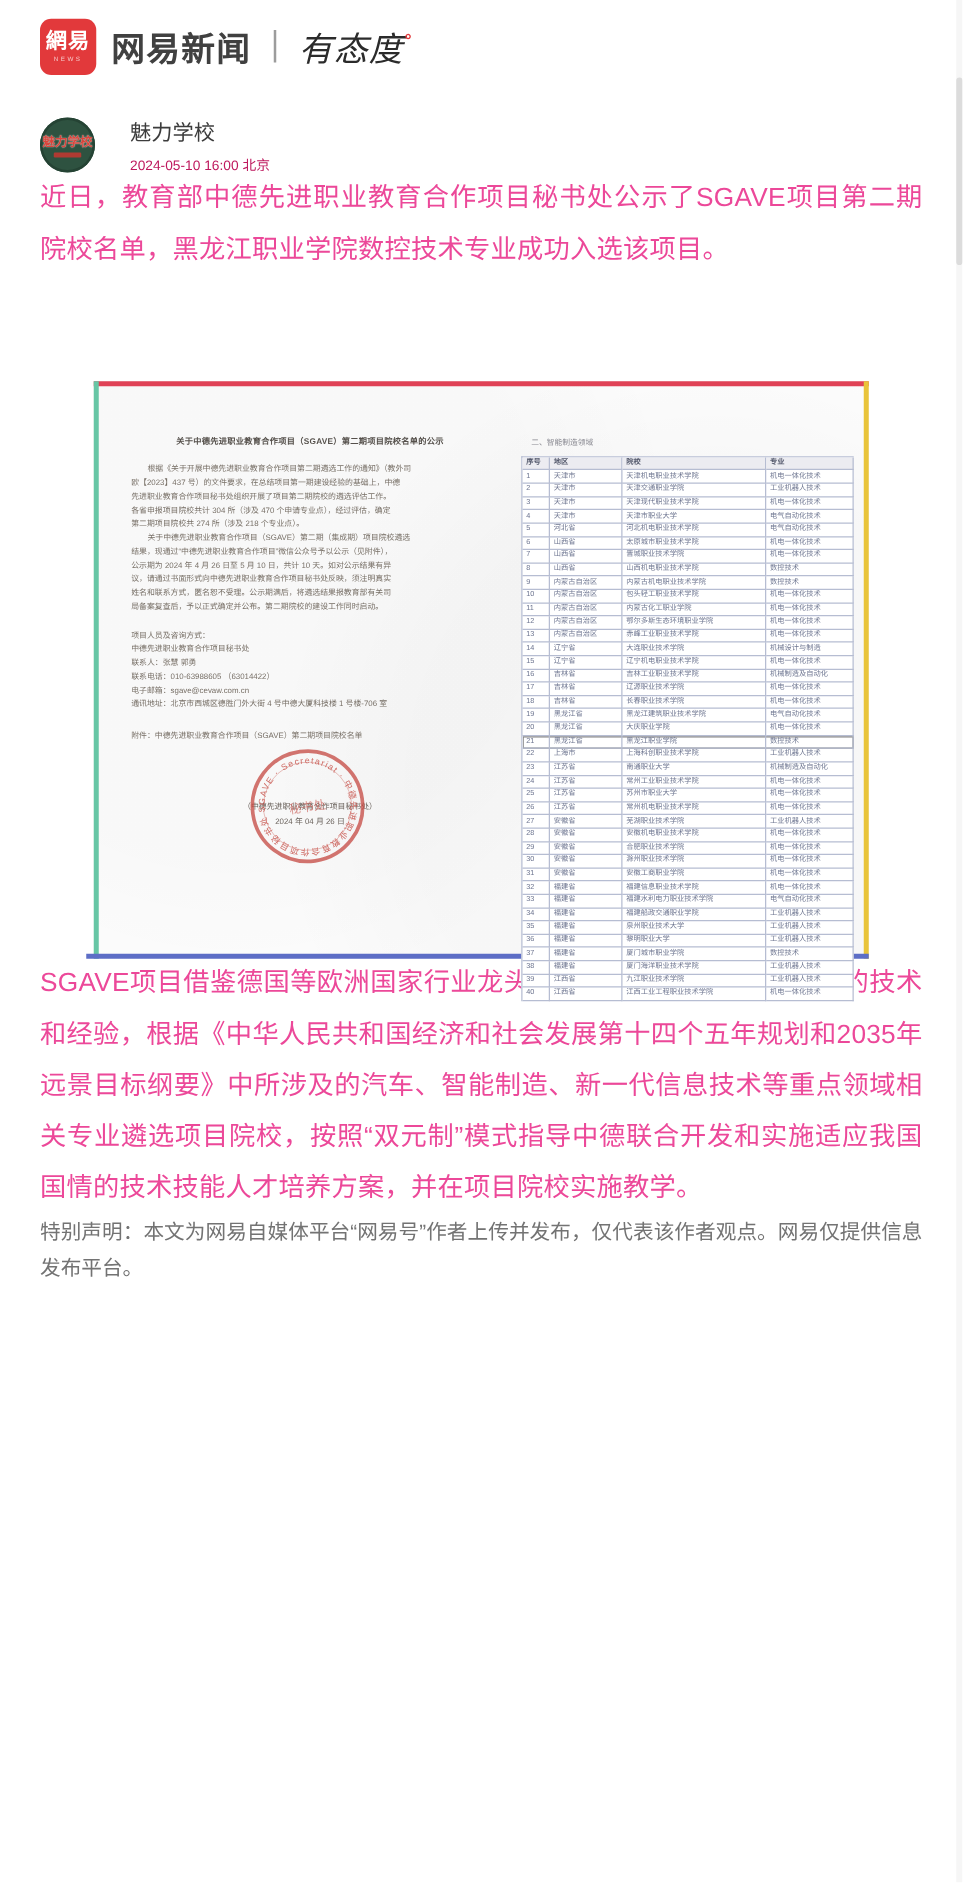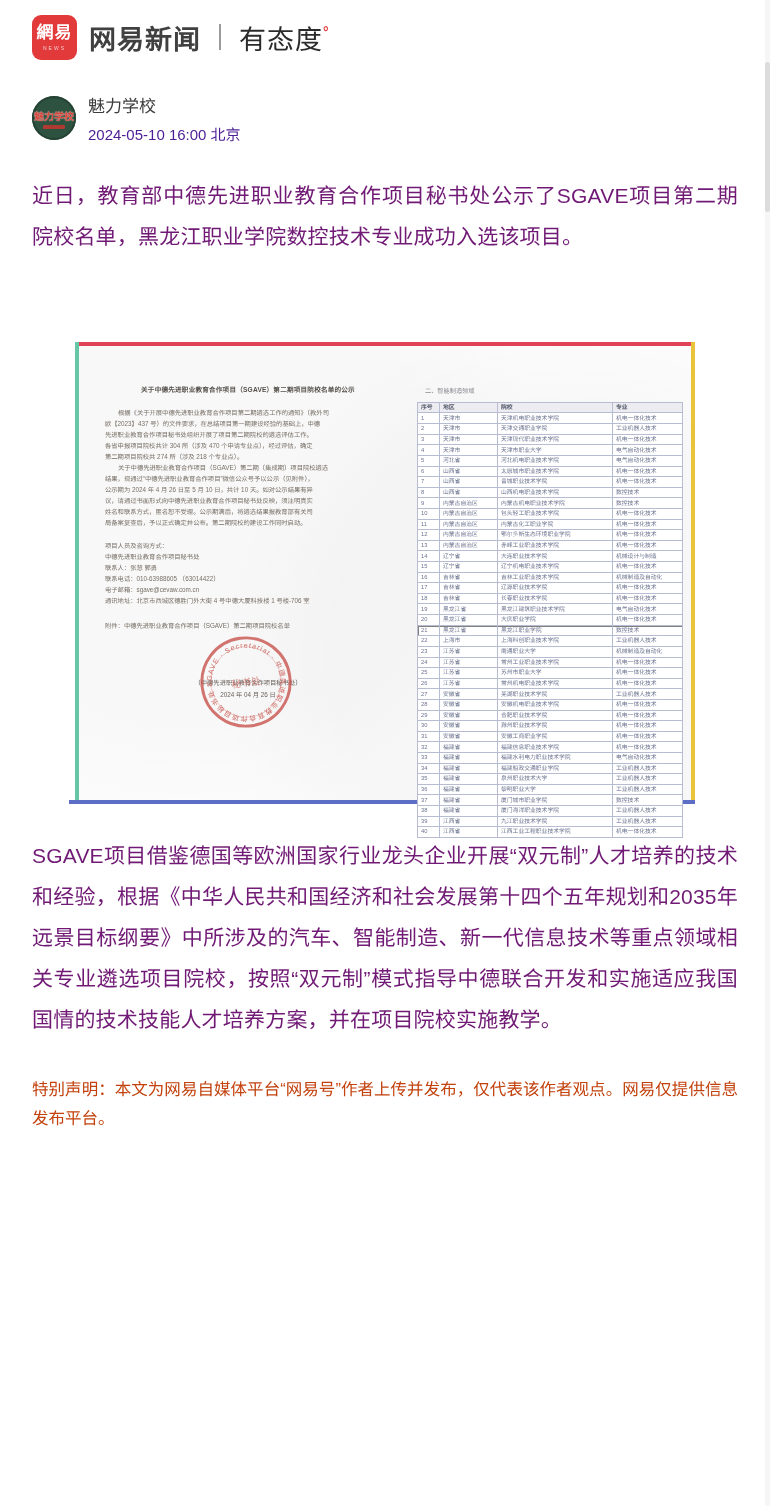--- a/index.html
+++ b/index.html
@@ -15,38 +15,38 @@
   .hdr { display:flex; align-items:center; gap:12px; padding-top:2px; height:52px; }
   .logo {
     width:45px; height:45px; border-radius:9px; background:#e2393b;
     display:flex; flex-direction:column; align-items:center; justify-content:center;
     color:#fff; flex:0 0 auto;
   }
   .logo .cn { font-size:17px; font-weight:bold; letter-spacing:1px; line-height:1; border:1px solid rgba(255,255,255,.0); }
   .logo .en { font-size:5px; letter-spacing:2px; margin-top:3px; color:#f6caca; }
   .brand { font-size:27px; font-weight:bold; color:#404040; letter-spacing:1px; }
   .hdr-divider { width:2px; height:26px; background:#9c9c9c; margin:0 6px; }
-  .slogan { font-size:27px; color:#2b2b2b; letter-spacing:1px; position:relative; }
+  .slogan { font-size:27px; color:#2b2b2b; letter-spacing:1px; position:relative;font-style:italic; }
   .slogan sup { color:#e2393b; font-size:14px; font-weight:bold; position:relative; top:-2px; }
 
   
   h1.title { margin-top:36px; font-size:30px; line-height:1.5; color:#1f1f1f; letter-spacing:.5px; }
-  .author { display:flex; align-items:center; gap:12px; margin-top:30px; }
+  .author { display:flex; align-items:center; gap:28px; margin-top:30px; }
   .avatar {
     width:44px; height:44px; border-radius:50%; background:#2e5240; flex:0 0 auto;
     display:flex; flex-direction:column; align-items:center; justify-content:center; overflow:hidden;
     box-shadow:inset 0 0 0 2px #254334;
   }
   .avatar .av-txt { font-size:10px; font-weight:bold; color:#d8453c; text-shadow:0 0 1px #fff; white-space:nowrap; }
   .avatar .av-bar { width:22px; height:4px; background:#b03a32; margin-top:2px; border-radius:1px; }
   .a-name { font-size:17px; color:#3c3c3c; }
-  .a-meta { font-size:15px; color:#4c1d95; margin-top:6px;text-align:right; }
-
-  
-  p.body-p { font-size:21px; line-height:1.95; color:#701a75; text-align:justify; margin-top:32px; letter-spacing:.2px; }
+  .a-meta { font-size:11px; color:#be185d; margin-top:6px;text-align:right; }
+
+  
+  p.body-p { font-size:21px; line-height:1.95; color:#ec4899; text-align:justify; letter-spacing:.2px; }
 
   
   figure.photo { margin:84px auto 0 auto; width:620px; }
   .frame {
     position:relative; width:620px; height:462px; background:#fcfcfc;
     background-image:radial-gradient(circle at 18% 30%, rgba(0,0,0,.015) 0 40%, transparent 60%),
                      radial-gradient(circle at 80% 70%, rgba(0,0,0,.02) 0 40%, transparent 60%);
   }
   .edge { position:absolute; }
   .edge.top    { top:0; left:0; right:0; height:4px; }
@@ -71,21 +71,21 @@
   .tr { display:grid; grid-template-columns:22px 58px 1fr 70px; }
   .tr > div {
     font-size:5.8px; line-height:1.25; padding:1.2px 3px; color:#6d7590;
     border-right:1px solid #b6bdd2; border-bottom:1px solid #b6bdd2;
     white-space:nowrap; overflow:hidden;
   }
   .tr.head > div { background:#ececf1; color:#565b6e; font-weight:bold; }
   .tr.hl { box-shadow:inset 0 0 0 1px #808080; }
 
   
-  .footer { margin-top:34px; font-size:16.5px; line-height:1.8; color:#c2410c; text-align:justify; }
+  .footer { font-size:16.5px; line-height:1.8; color:#737373; text-align:justify; }
 
   
   .sb-track { position:absolute; top:0; right:0; width:5px; height:1506px; background:#f6f6f6; }
   .sb-thumb { position:absolute; top:62px; right:0; width:5px; height:150px; background:#dcdcdc; border-radius:3px; }
 </style>
 </head>
 <body>
 
 <div class="page">
 

